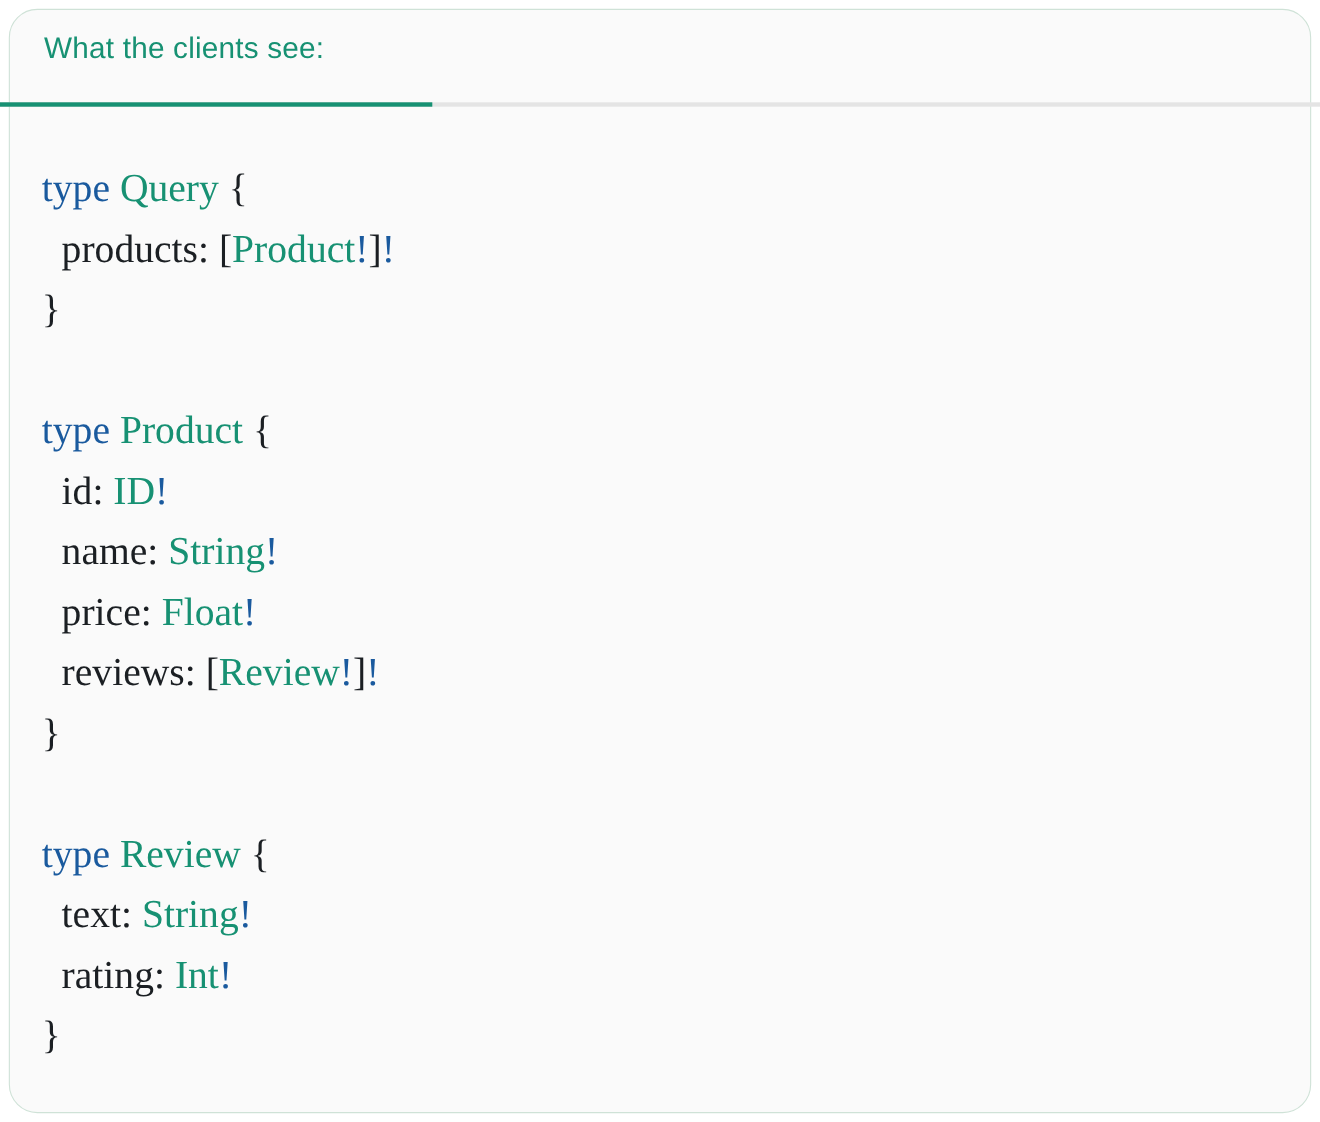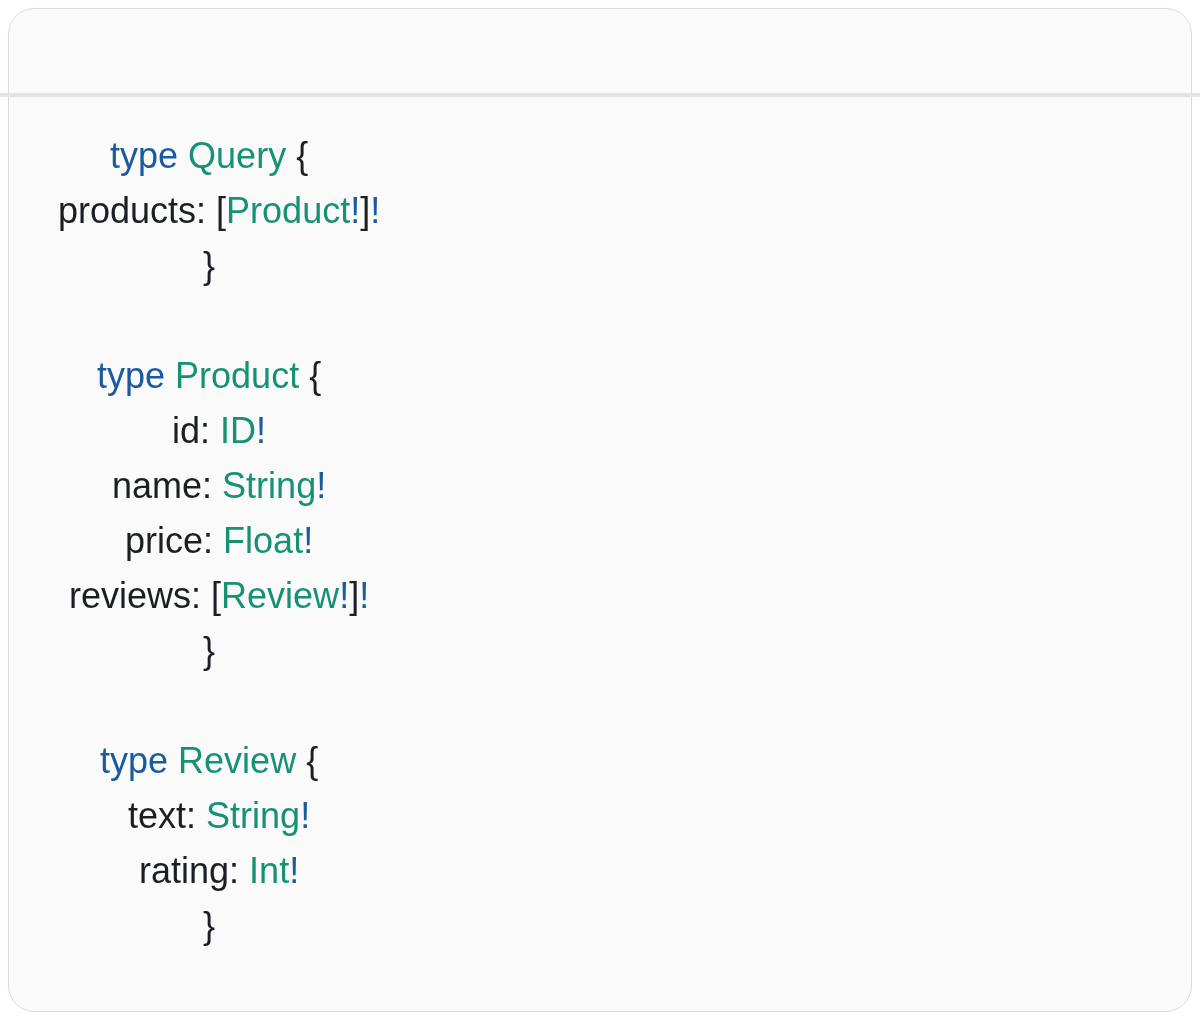--- a/index.html
+++ b/index.html
@@ -53,36 +53,38 @@
     color: var(--accent-teal, #179173);
     font-size: 27px;
     font-weight: 500;
     letter-spacing: 0.2px;
     line-height: 1;
     padding-bottom: 4px;
   }
   .code {
     position: absolute;
     left: 38px;
-    top: 128px;
+    top: 144px;
     margin: 0;
-    font-family: Liberation Sans, sans-serif;
+    font-family: Liberation Serif, serif;
     font-size: 36px;
     line-height: 55px;
     color: var(--code-text, #1b1f23);
     white-space: pre;
     z-index: 1;
-    text-align: center;
   }
   .code-line { height: 55px; }
   .tok-pl   { color: var(--code-text, #1b1f23); }
   .tok-kw   { color: var(--keyword-blue, #1a5a9e); }
   .tok-ty   { color: var(--accent-teal, #179173); }
   .tok-bang { color: var(--keyword-blue, #1a5a9e); }
 </style>
 </head>
 <body>
 
 <div class="page">
   <div class="card"></div>
   <div class="tab-bar-divider"></div>
+  <div class="tab">
+    <span class="tab-label">What the clients see:</span>
+  </div>
   <pre class="code"><div class="code-line"><span class="tok-kw">type </span><span class="tok-ty">Query</span><span class="tok-pl"> {</span></div><div class="code-line"><span class="tok-pl">  products: [</span><span class="tok-ty">Product</span><span class="tok-bang">!</span><span class="tok-pl">]</span><span class="tok-bang">!</span></div><div class="code-line"><span class="tok-pl">}</span></div><div class="code-line"> </div><div class="code-line"><span class="tok-kw">type </span><span class="tok-ty">Product</span><span class="tok-pl"> {</span></div><div class="code-line"><span class="tok-pl">  id: </span><span class="tok-ty">ID</span><span class="tok-bang">!</span></div><div class="code-line"><span class="tok-pl">  name: </span><span class="tok-ty">String</span><span class="tok-bang">!</span></div><div class="code-line"><span class="tok-pl">  price: </span><span class="tok-ty">Float</span><span class="tok-bang">!</span></div><div class="code-line"><span class="tok-pl">  reviews: [</span><span class="tok-ty">Review</span><span class="tok-bang">!</span><span class="tok-pl">]</span><span class="tok-bang">!</span></div><div class="code-line"><span class="tok-pl">}</span></div><div class="code-line"> </div><div class="code-line"><span class="tok-kw">type </span><span class="tok-ty">Review</span><span class="tok-pl"> {</span></div><div class="code-line"><span class="tok-pl">  text: </span><span class="tok-ty">String</span><span class="tok-bang">!</span></div><div class="code-line"><span class="tok-pl">  rating: </span><span class="tok-ty">Int</span><span class="tok-bang">!</span></div><div class="code-line"><span class="tok-pl">}</span></div></pre>
 </div>
 
 </body></html>

